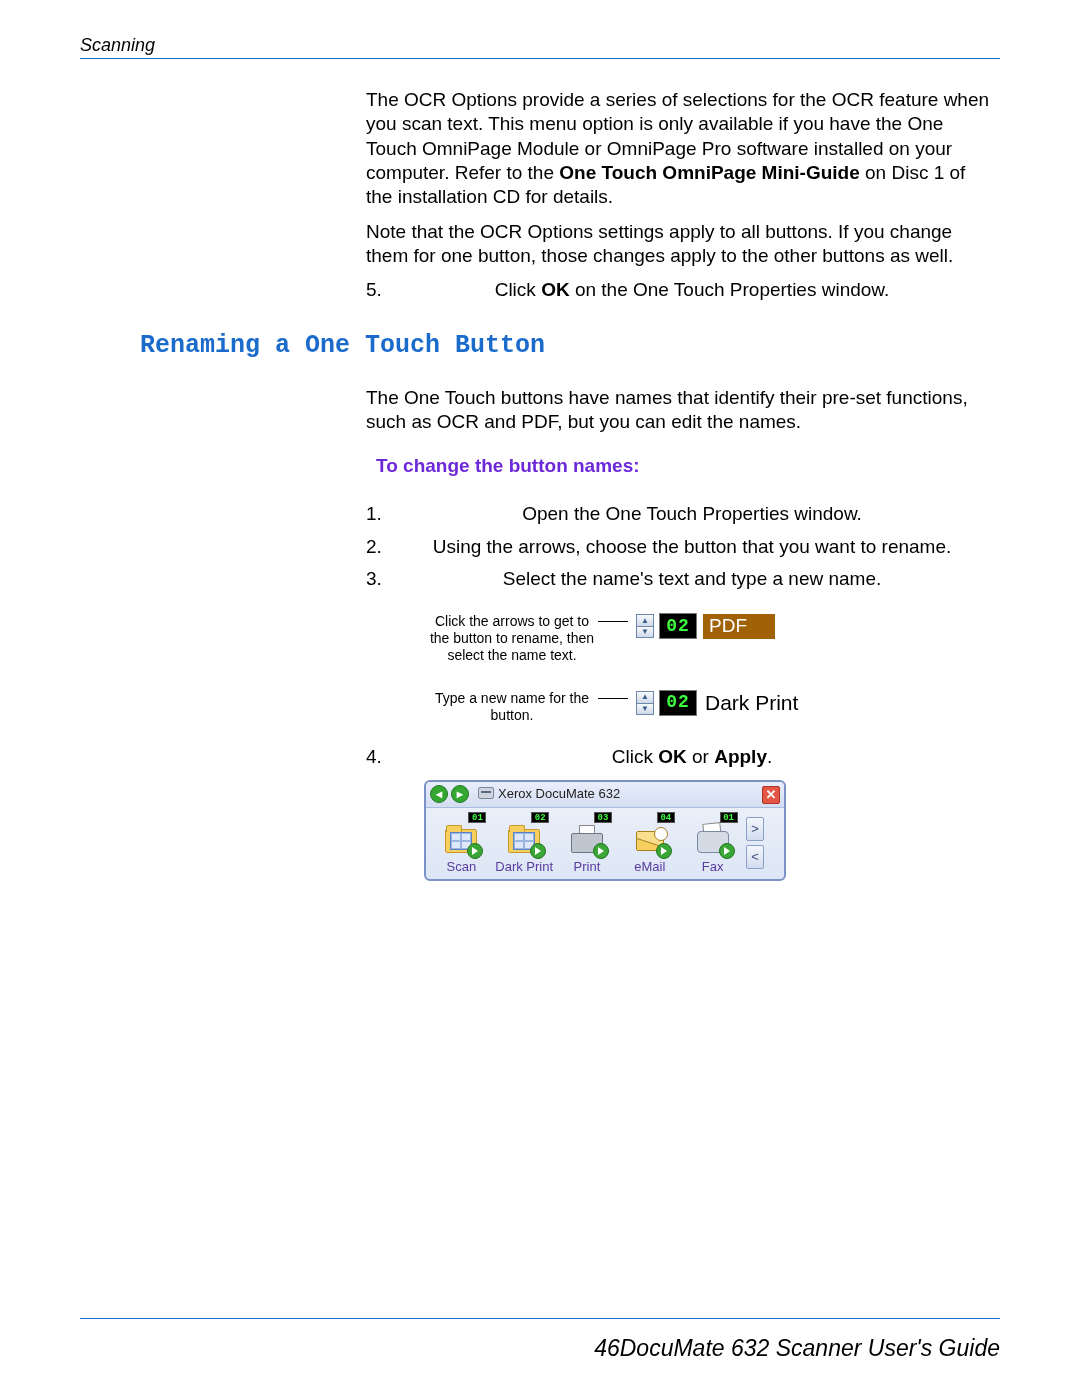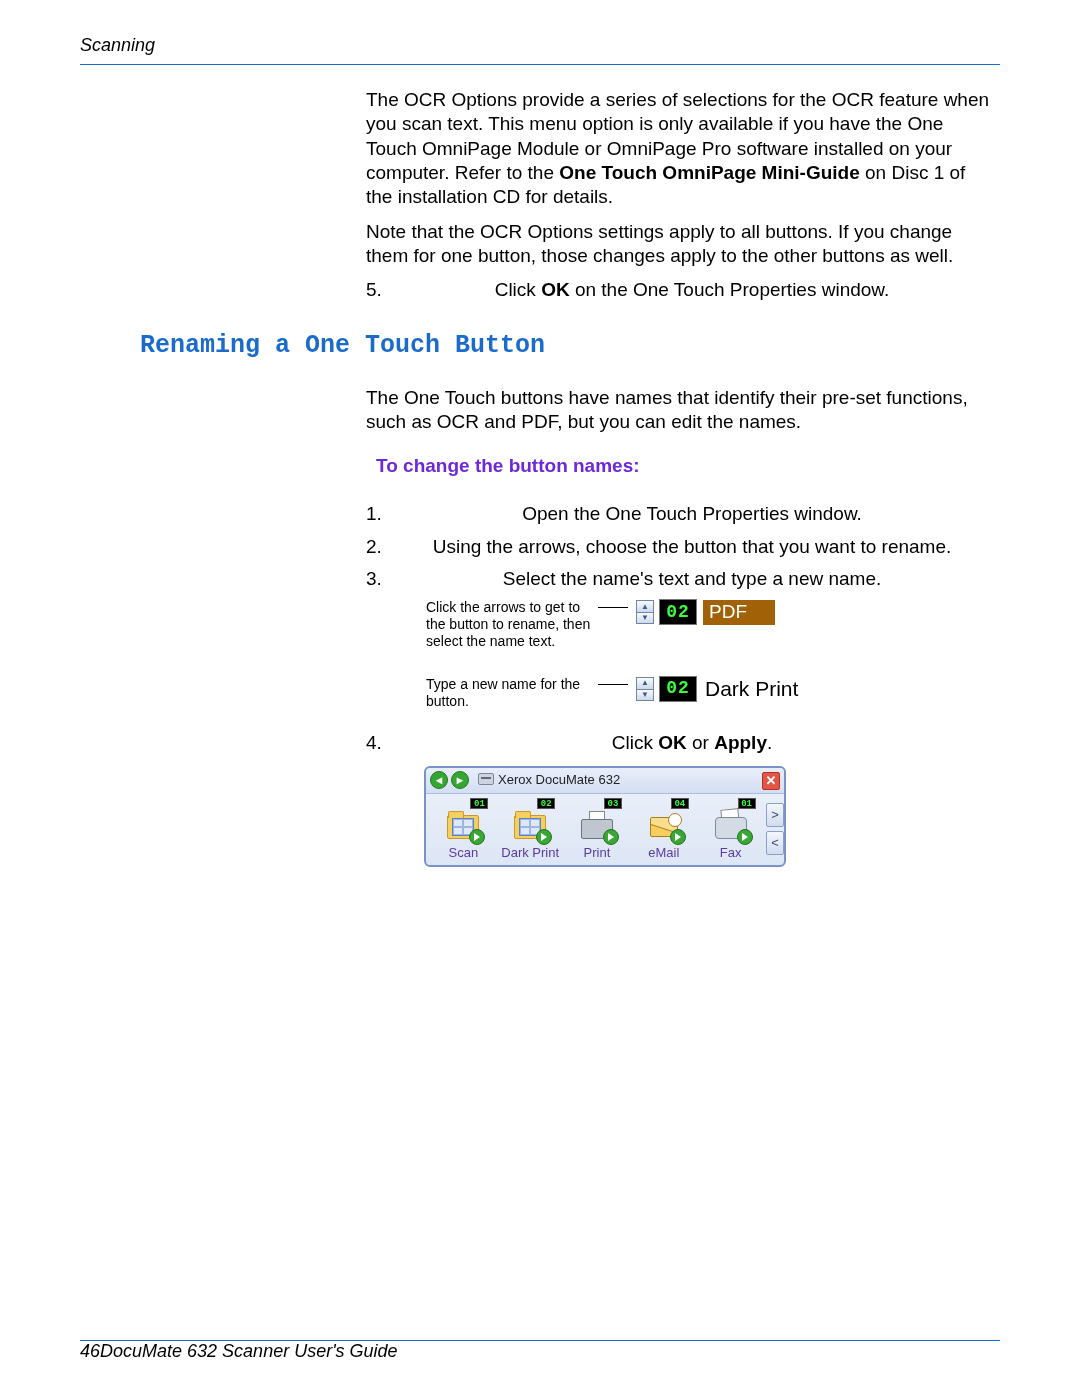--- a/index.html
+++ b/index.html
@@ -10,35 +10,35 @@
     font-family: Arial, Helvetica, sans-serif;
     position: relative;
     color: #000;
   }
   .page-header {
     position: absolute;
     top: 35px;
     left: 80px;
     right: 80px;
     border-bottom: 1.5px solid #1a6bcc;
-    padding-bottom: 8px;
+    padding-bottom: 2px;
     font-style: italic;
     font-size: 18px;
   }
   .page-footer {
     position: absolute;
     bottom: 35px;
     left: 80px;
     right: 80px;
     border-top: 1.5px solid #1a6bcc;
-    padding-top: 0;
-    display: flex;
-    justify-content: flex-start;
+    padding-top: 16px;
+    display: flex;
+    justify-content: flex-end;
     font-style: italic;
-    font-size: 18px;
+    font-size: 23px;
   }
   .content {
     position: absolute;
     top: 88px;
     left: 80px;
     right: 88px;
   }
   .body-col {
     margin-left: 286px;
     font-size: 19px;
@@ -67,23 +67,24 @@
   .subheading {
     color: #6d28d9;
     font-size: 19px;
     font-weight: bold;
     margin: 20px 0 24px 10px;
   }
   b { font-weight: bold; }
 
   
   .callout-block {
-    margin: 8px 0 22px 60px;
+    margin: 22px 0 22px 60px;
     font-size: 14px;
     line-height: 1.2;
+    text-align: center;
   }
   .callout-row {
     display: flex;
     align-items: flex-start;
     margin-bottom: 26px;
   }
   .callout-text {
     width: 172px;
     flex-shrink: 0;
   }
@@ -215,21 +216,21 @@
     border: 1px solid #b03222;
     border-radius: 2px;
     color: #fff;
     font-size: 13px;
     font-weight: bold;
     line-height: 16px;
     text-align: center;
   }
   .toolbar-body {
     display: flex;
-    padding: 4px 0 0 4px;
+    padding: 4px 20px 0 4px;
   }
   .tb-items {
     display: flex;
     flex: 1;
     justify-content: space-around;
   }
   .tb-item {
     display: flex;
     flex-direction: column;
     align-items: center;

